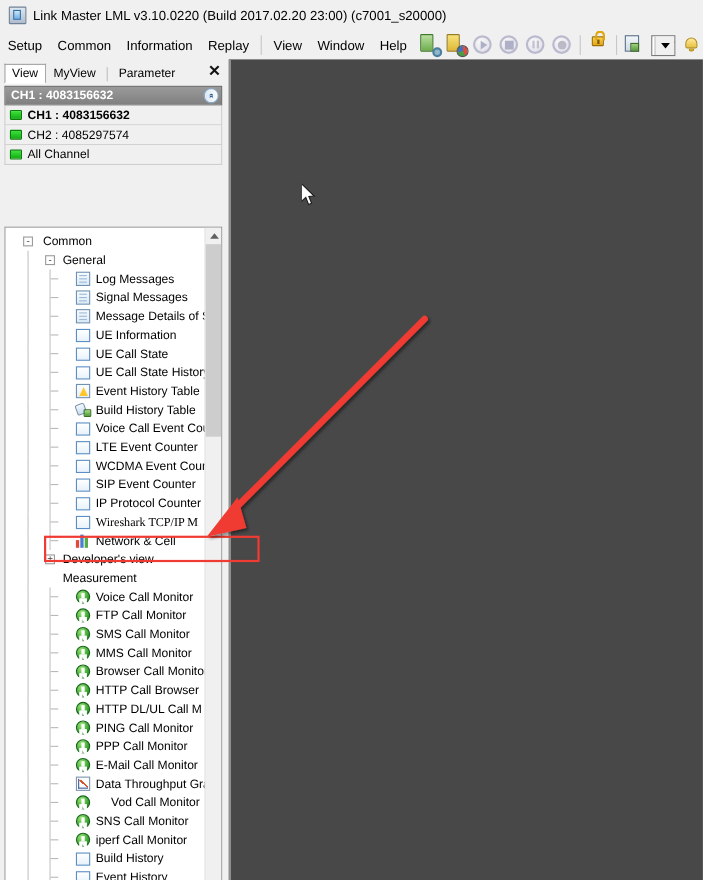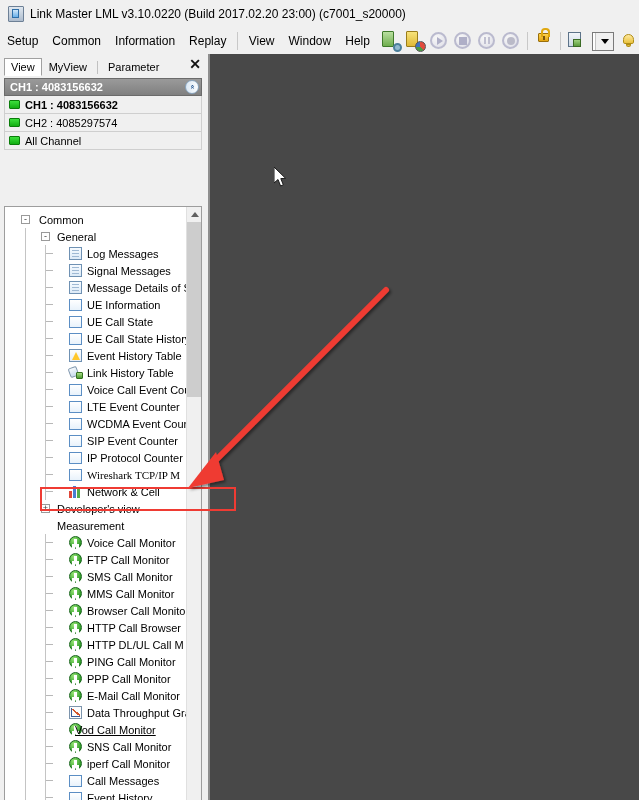--- a/index.html
+++ b/index.html
@@ -522,21 +522,21 @@
             </span>
             <span class="lbl" style="position: absolute; left: 82px;">Event History Table</span>
           </div>
           <div class="tnode" style="position: absolute; left: 0px; top: 157px; width: 182px;">
             <span class="vline" style="left: 20px; top: 0px; height: 17px;"></span>
             <span class="vline" style="left: 40px; top: 0px; height: 17px;"></span>
             <span class="dash" style="left: 41px; top: 8px;"></span>
             <span class="ico" style="position: absolute; left: 64px; top: 2px;">
               <span class="i-call"></span>
             </span>
-            <span class="lbl" style="position: absolute; left: 82px;">Link History Table</span>
+            <span class="lbl" style="position: absolute; left: 82px;">Build History Table</span>
           </div>
           <div class="tnode" style="position: absolute; left: 0px; top: 174px; width: 182px;">
             <span class="vline" style="left: 20px; top: 0px; height: 17px;"></span>
             <span class="vline" style="left: 40px; top: 0px; height: 17px;"></span>
             <span class="dash" style="left: 41px; top: 8px;"></span>
             <span class="ico" style="position: absolute; left: 64px; top: 2px;">
               <span class="i-blank"></span>
             </span>
             <span class="lbl" style="position: absolute; left: 82px;">Voice Call Event Cou</span>
           </div>
@@ -730,21 +730,21 @@
           </div>
           <div class="tnode" style="position: absolute; left: 0px; top: 514px; width: 182px;">
             <span class="vline" style="left: 20px; top: 0px; height: 17px;"></span>
             <span class="vline" style="left: 40px; top: 0px; height: 17px;"></span>
             <span class="dash" style="left: 41px; top: 8px;"></span>
             <span class="ico" style="position: absolute; left: 64px; top: 2px;">
               <span class="i-arrow">
                 <i></i>
               </span>
             </span>
-            <span class="lbl" style="position: absolute; left: 70px; text-decoration: underline;">Vod Call Monitor</span>
+            <span class="lbl" style="position: absolute; left: 96px;">Vod Call Monitor</span>
           </div>
           <div class="tnode" style="position: absolute; left: 0px; top: 531px; width: 182px;">
             <span class="vline" style="left: 20px; top: 0px; height: 17px;"></span>
             <span class="vline" style="left: 40px; top: 0px; height: 17px;"></span>
             <span class="dash" style="left: 41px; top: 8px;"></span>
             <span class="ico" style="position: absolute; left: 64px; top: 2px;">
               <span class="i-arrow">
                 <i></i>
               </span>
             </span>
@@ -761,21 +761,21 @@
             </span>
             <span class="lbl" style="position: absolute; left: 82px;">iperf Call Monitor</span>
           </div>
           <div class="tnode" style="position: absolute; left: 0px; top: 565px; width: 182px;">
             <span class="vline" style="left: 20px; top: 0px; height: 17px;"></span>
             <span class="vline" style="left: 40px; top: 0px; height: 17px;"></span>
             <span class="dash" style="left: 41px; top: 8px;"></span>
             <span class="ico" style="position: absolute; left: 64px; top: 2px;">
               <span class="i-blank"></span>
             </span>
-            <span class="lbl" style="position: absolute; left: 82px;">Call Messages</span>
+            <span class="lbl" style="position: absolute; left: 82px;">Build History</span>
           </div>
           <div class="tnode" style="position: absolute; left: 0px; top: 582px; width: 182px;">
             <span class="vline" style="left: 20px; top: 0px; height: 17px;"></span>
             <span class="vline" style="left: 40px; top: 0px; height: 17px;"></span>
             <span class="dash" style="left: 41px; top: 8px;"></span>
             <span class="ico" style="position: absolute; left: 64px; top: 2px;">
               <span class="i-blank"></span>
             </span>
             <span class="lbl" style="position: absolute; left: 82px;">Event History</span>
           </div>

